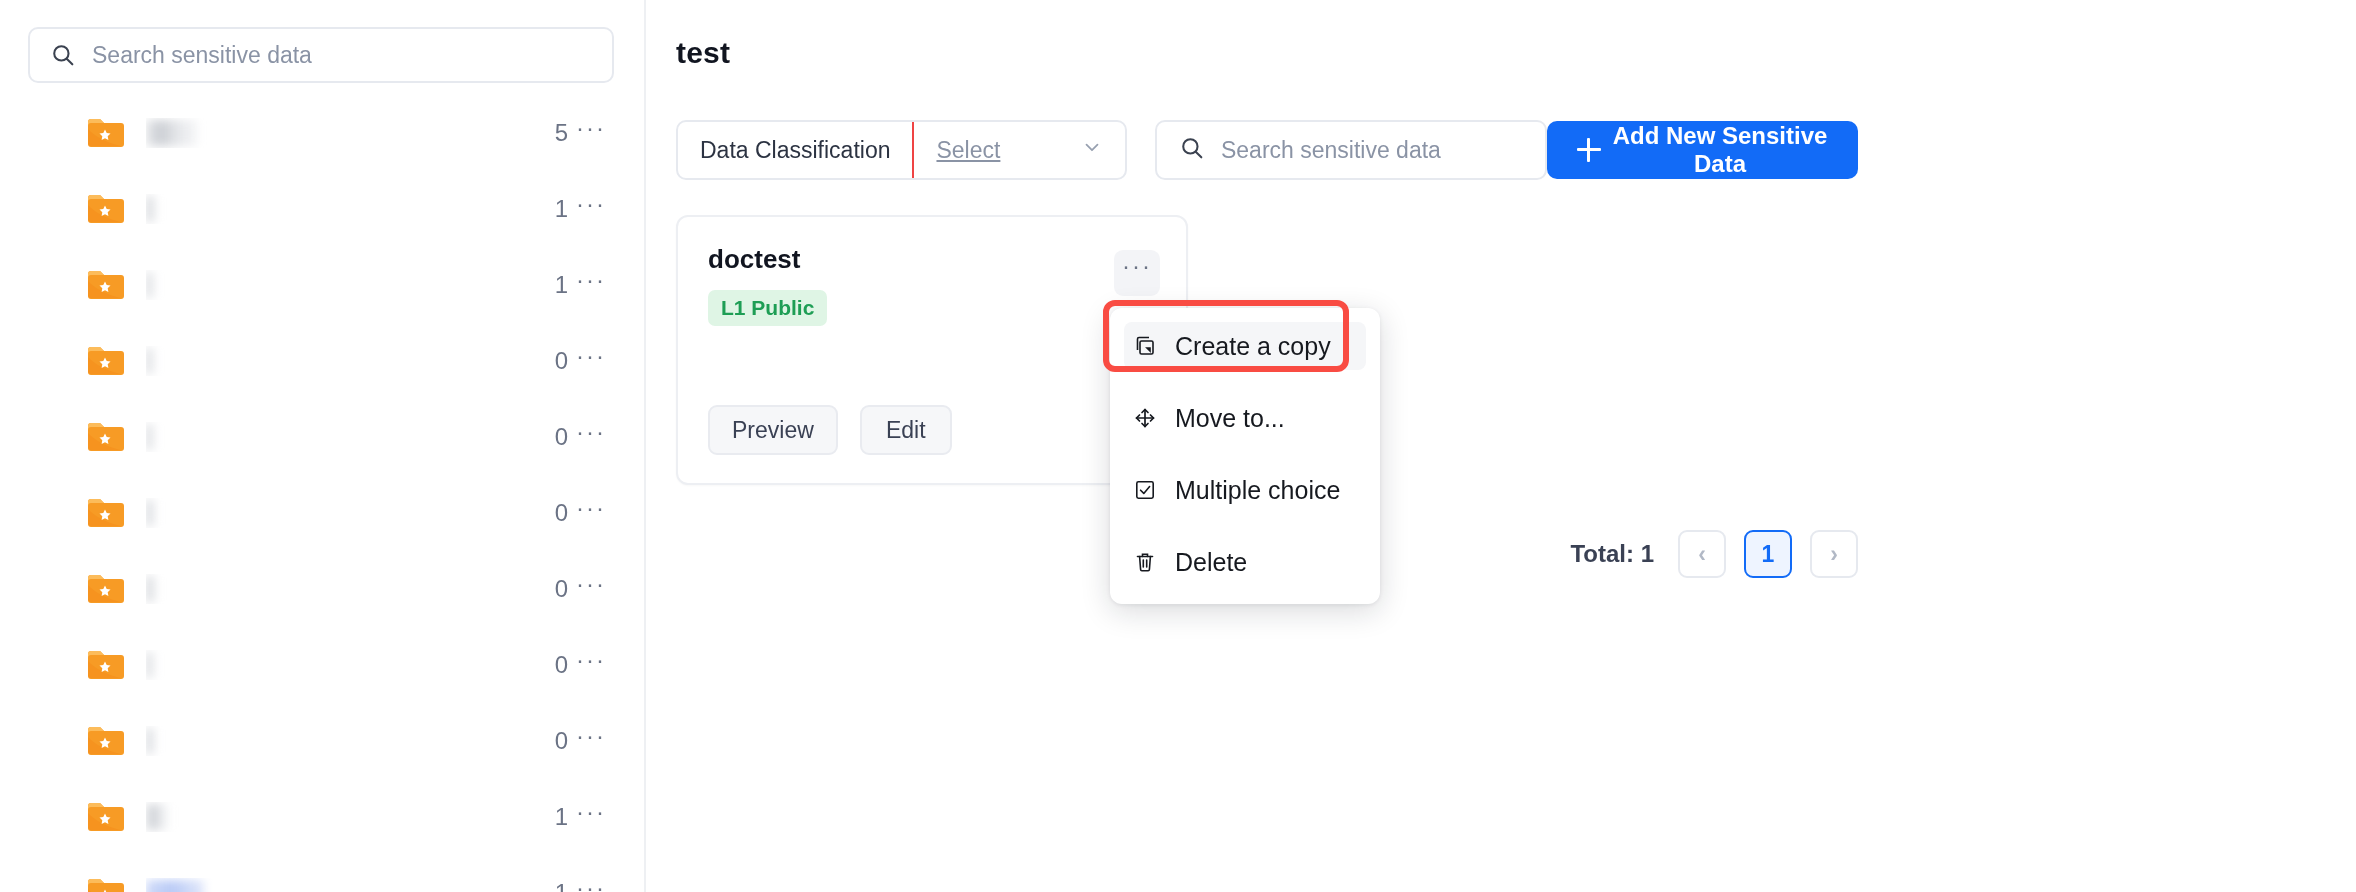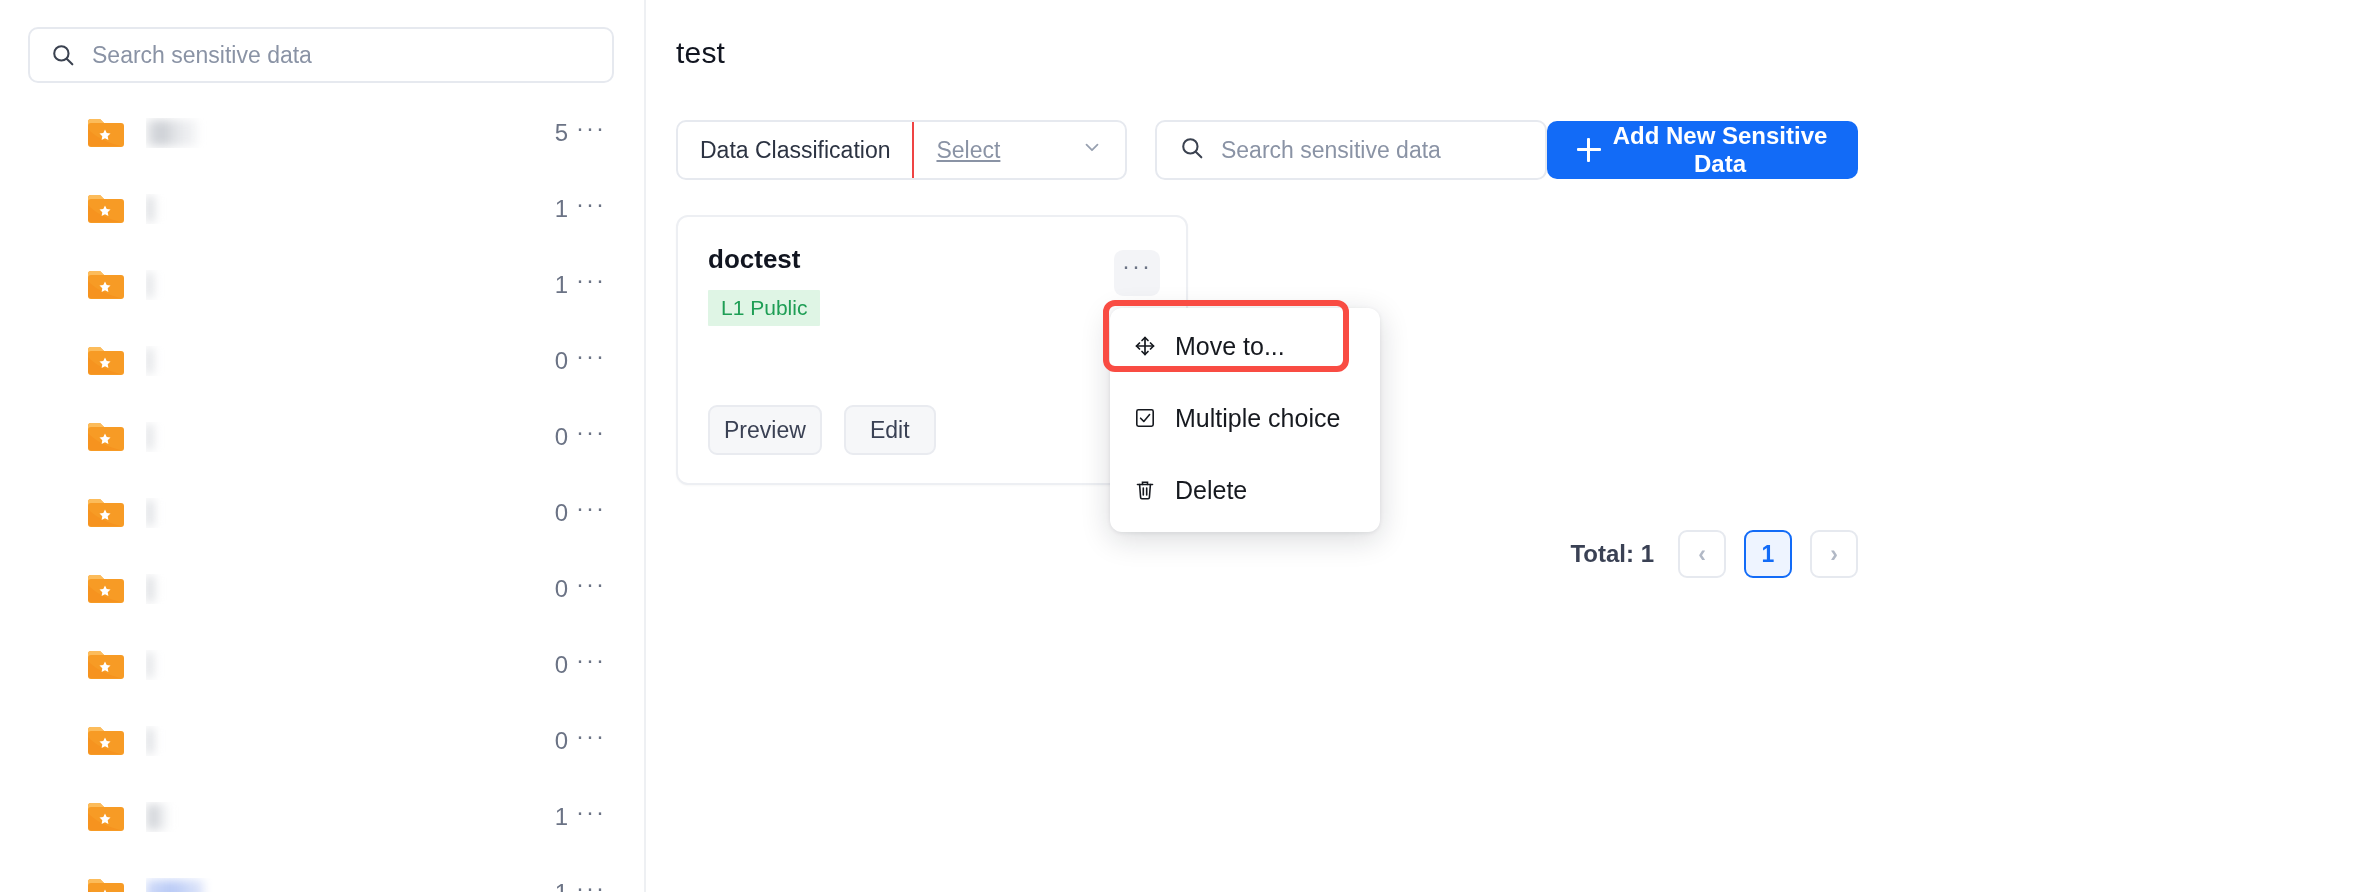--- a/index.html
+++ b/index.html
@@ -132,21 +132,21 @@
     position: relative;
     padding: 0;
     background: #ffffff;
   }
 
   .page-title {
     position: absolute;
     top: 36px;
     left: 30px;
     font-size: 30px;
-    font-weight: normal;
+    font-weight: bold;
     color: #111520;
     letter-spacing: 0.2px;
   }
 
   .toolbar {
     position: absolute;
     top: 120px;
     left: 30px;
     right: 34px;
     height: 60px;
@@ -250,36 +250,36 @@
     color: #111520;
   }
 
   .badge {
     position: absolute;
     top: 73px;
     left: 30px;
     background: #dff5e5;
     color: #1e9e55;
     font-size: 21px;
-    font-weight: normal;
+    font-weight: bold;
     padding: 6px 13px;
-    border-radius: 1px;
+    border-radius: 7px;
   }
 
   .card-actions {
     position: absolute;
     bottom: 28px;
     left: 30px;
     display: flex;
     gap: 22px;
   }
   .ghost-btn {
     height: 50px;
     min-width: 92px;
-    padding: 0 14px;
+    padding: 0 22px;
     background: #f6f7f9;
     border: 2px solid #e9ebf0;
     border-radius: 9px;
     font-family: "Liberation Sans", sans-serif;
     font-size: 23px;
     color: #3a4154;
     cursor: pointer;
   }
 
   .card-more {
@@ -590,20 +590,30 @@
 
     <div class="pagination">
       <span class="total-label">Total: 1</span>
       <div class="pg-btn">‹</div>
       <div class="pg-btn page">1</div>
       <div class="pg-btn">›</div>
     </div>
   </section>
 
   <div class="menu" id="context-menu">
+      <div class="menu-item active">
+        <span class="mi-ico">
+          <svg width="24" height="24" viewBox="0 0 24 24" fill="none" stroke="#16191f" stroke-width="1.6">
+            <rect x="7" y="7" width="13" height="13" rx="1.5"></rect>
+            <path d="M4.5 16V5a1.5 1.5 0 0 1 1.5-1.5h10"></path>
+            <path d="M17 17l-3-3h3z" fill="#16191f"></path>
+          </svg>
+        </span>
+        <span>Create a copy</span>
+      </div>
       <div class="menu-item">
         <span class="mi-ico">
           <svg width="24" height="24" viewBox="0 0 24 24" fill="none" stroke="#16191f" stroke-width="1.7" stroke-linecap="round" stroke-linejoin="round">
             <line x1="12" y1="3.5" x2="12" y2="20.5"></line>
             <line x1="3.5" y1="12" x2="20.5" y2="12"></line>
             <polyline points="9 6.5 12 3.5 15 6.5"></polyline>
             <polyline points="9 17.5 12 20.5 15 17.5"></polyline>
             <polyline points="6.5 9 3.5 12 6.5 15"></polyline>
             <polyline points="17.5 9 20.5 12 17.5 15"></polyline>
           </svg>

